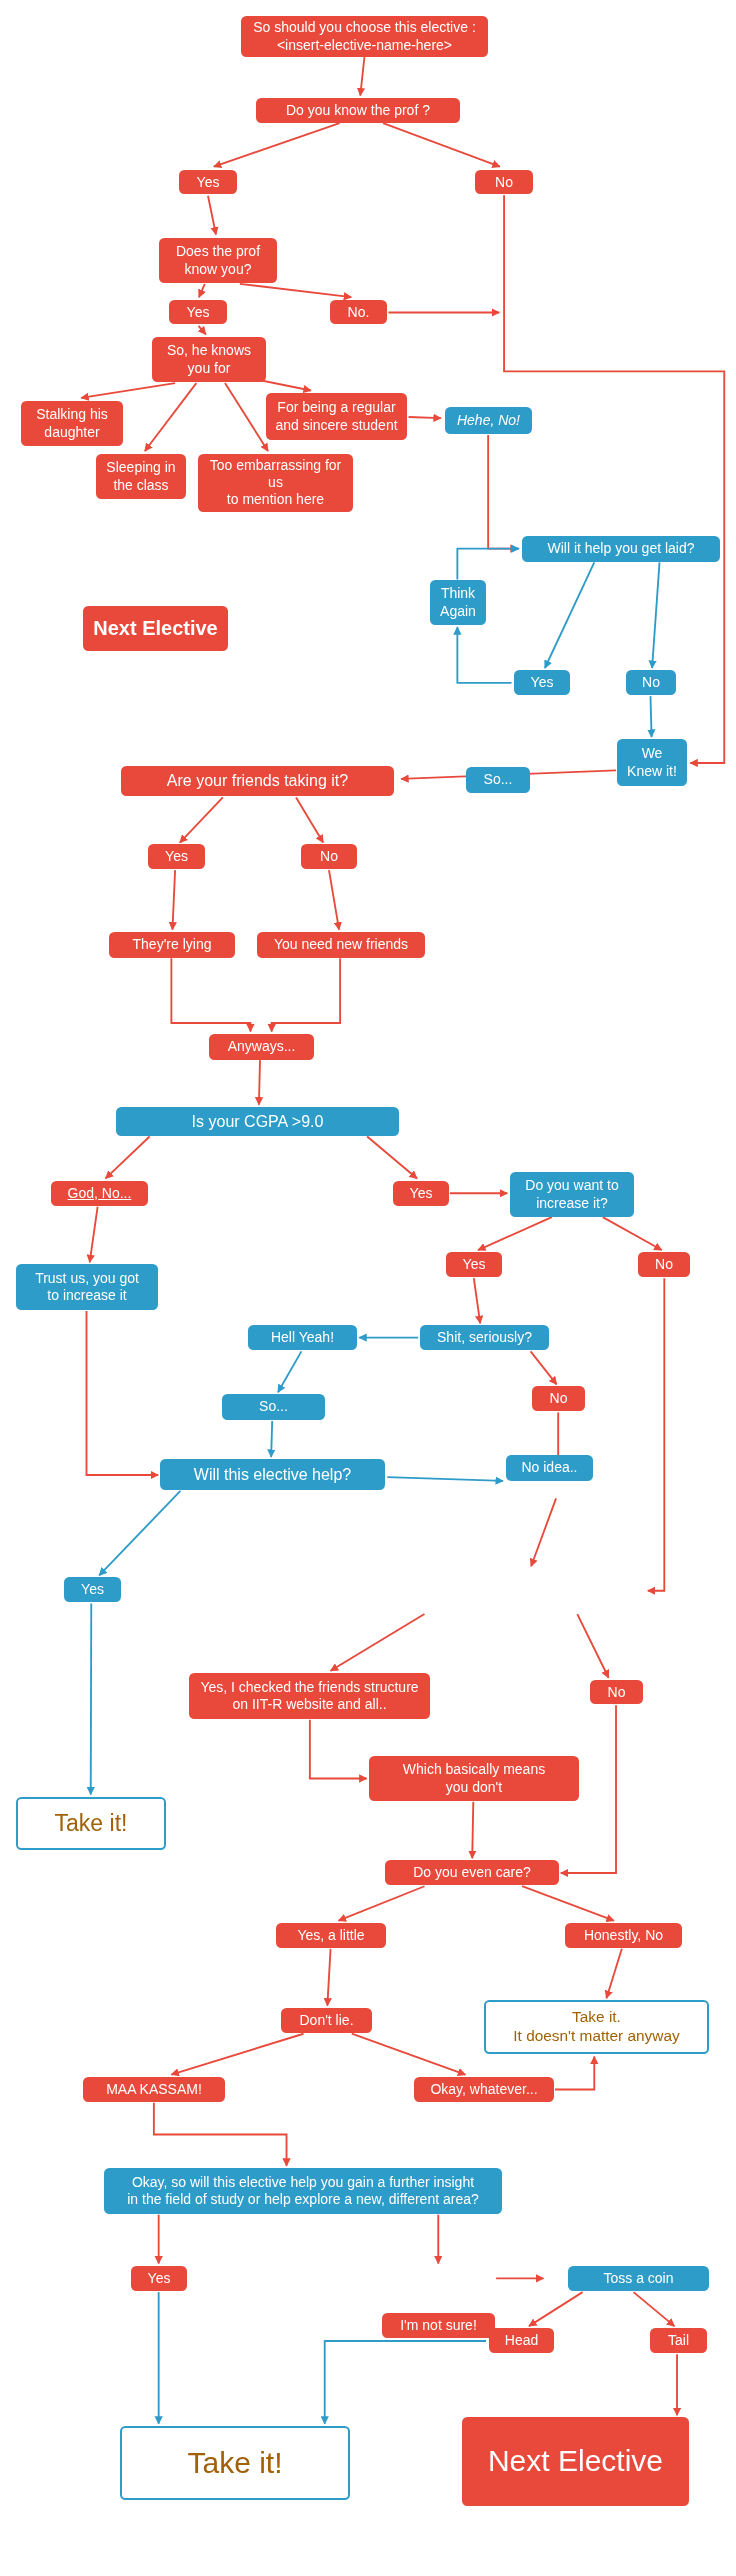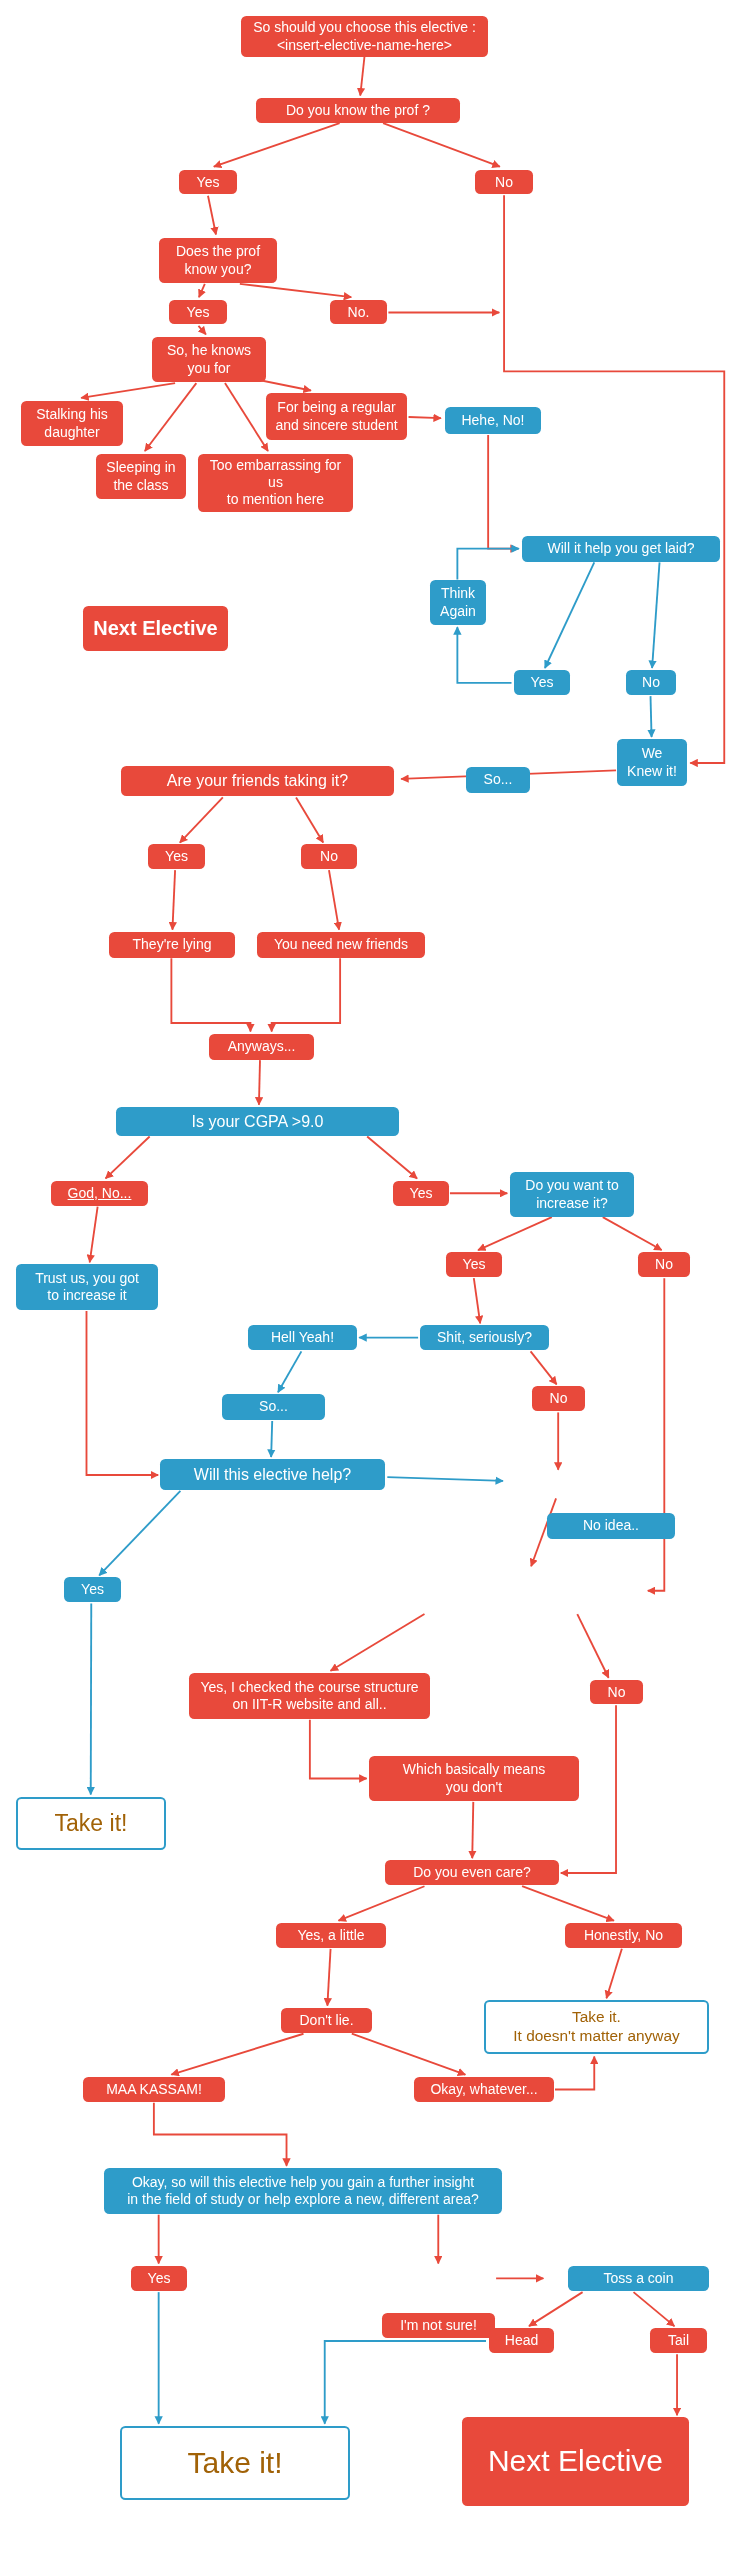--- a/index.html
+++ b/index.html
@@ -128,21 +128,21 @@
   <div class="node red" style="left:159px;top:238px;width:118px;min-height:45px;">Does the prof
 know you?</div>
   <div class="node red" style="left:169px;top:300px;width:58px;min-height:24.4px;">Yes</div>
   <div class="node red" style="left:330px;top:300px;width:57px;min-height:24.4px;">No.</div>
   <div class="node red" style="left:152px;top:337px;width:114px;min-height:45px;">So, he knows
 you for</div>
   <div class="node red" style="left:21px;top:401px;width:102px;min-height:45px;">Stalking his
 daughter</div>
   <div class="node red" style="left:266px;top:393px;width:141px;min-height:47px;">For being a regular
 and sincere student</div>
-  <div class="node blue" style="left:445px;top:407px;width:96px;min-height:26.5px;">Hehe, No!</div>
+  <div class="node blue" style="left:445px;top:407px;width:87px;min-height:26.5px;font-style:italic;">Hehe, No!</div>
   <div class="node red" style="left:96px;top:454px;width:90px;min-height:45px;">Sleeping in
 the class</div>
   <div class="node red" style="left:198px;top:454px;width:155px;min-height:45px;">Too embarrassing for us
 to mention here</div>
   <div class="node blue" style="left:522px;top:536px;width:198px;min-height:25.5px;">Will it help you get laid?</div>
   <div class="node blue" style="left:430px;top:580px;width:56px;min-height:45px;">Think
 Again</div>
   <div class="node red fs38" style="left:83px;top:606px;width:145px;min-height:45px;padding:3.2px;">Next Elective</div>
   <div class="node blue" style="left:514px;top:670px;width:56px;min-height:25px;">Yes</div>
   <div class="node blue" style="left:626px;top:670px;width:50px;min-height:25px;">No</div>
@@ -162,23 +162,23 @@
 increase it?</div>
   <div class="node blue" style="left:16px;top:1264px;width:142px;min-height:46px;">Trust us, you got
 to increase it</div>
   <div class="node red" style="left:446px;top:1252px;width:56px;min-height:25px;">Yes</div>
   <div class="node red" style="left:638px;top:1252px;width:52px;min-height:25px;">No</div>
   <div class="node blue" style="left:248px;top:1325px;width:109px;min-height:25px;">Hell Yeah!</div>
   <div class="node blue" style="left:420px;top:1325px;width:129px;min-height:25px;">Shit, seriously?</div>
   <div class="node red" style="left:532px;top:1386px;width:53px;min-height:25px;">No</div>
   <div class="node blue" style="left:222px;top:1394px;width:103px;min-height:25.5px;">So...</div>
   <div class="node blue fs30" style="left:160px;top:1459px;width:225px;min-height:31px;">Will this elective help?</div>
-  <div class="node blue" style="left:506px;top:1513px;width:128px;min-height:25.5px;margin-left:41px;">No idea..</div>
+  <div class="node blue" style="left:506px;top:1455px;width:87px;min-height:25.5px;">No idea..</div>
   <div class="node blue" style="left:64px;top:1577px;width:57px;min-height:25px;">Yes</div>
-  <div class="node red" style="left:189px;top:1673px;width:241px;min-height:46px;">Yes, I checked the course structure
+  <div class="node red" style="left:189px;top:1673px;width:241px;min-height:46px;">Yes, I checked the friends structure
 on IIT-R website and all..</div>
   <div class="node red" style="left:590px;top:1680px;width:53px;min-height:24.4px;">No</div>
   <div class="node red" style="left:369px;top:1756px;width:210px;min-height:45px;">Which basically means
 you don't</div>
   <div class="node outline fs44" style="left:16px;top:1797px;width:150px;min-height:53px;">Take it!</div>
   <div class="node red" style="left:385px;top:1860px;width:174px;min-height:25px;">Do you even care?</div>
   <div class="node red" style="left:276px;top:1923px;width:110px;min-height:25px;">Yes, a little</div>
   <div class="node red" style="left:565px;top:1923px;width:117px;min-height:25px;">Honestly, No</div>
   <div class="node red" style="left:281px;top:2008px;width:91px;min-height:25px;">Don't lie.</div>
   <div class="node outline fs29" style="left:484px;top:2000px;width:225px;min-height:54px;">Take it.

